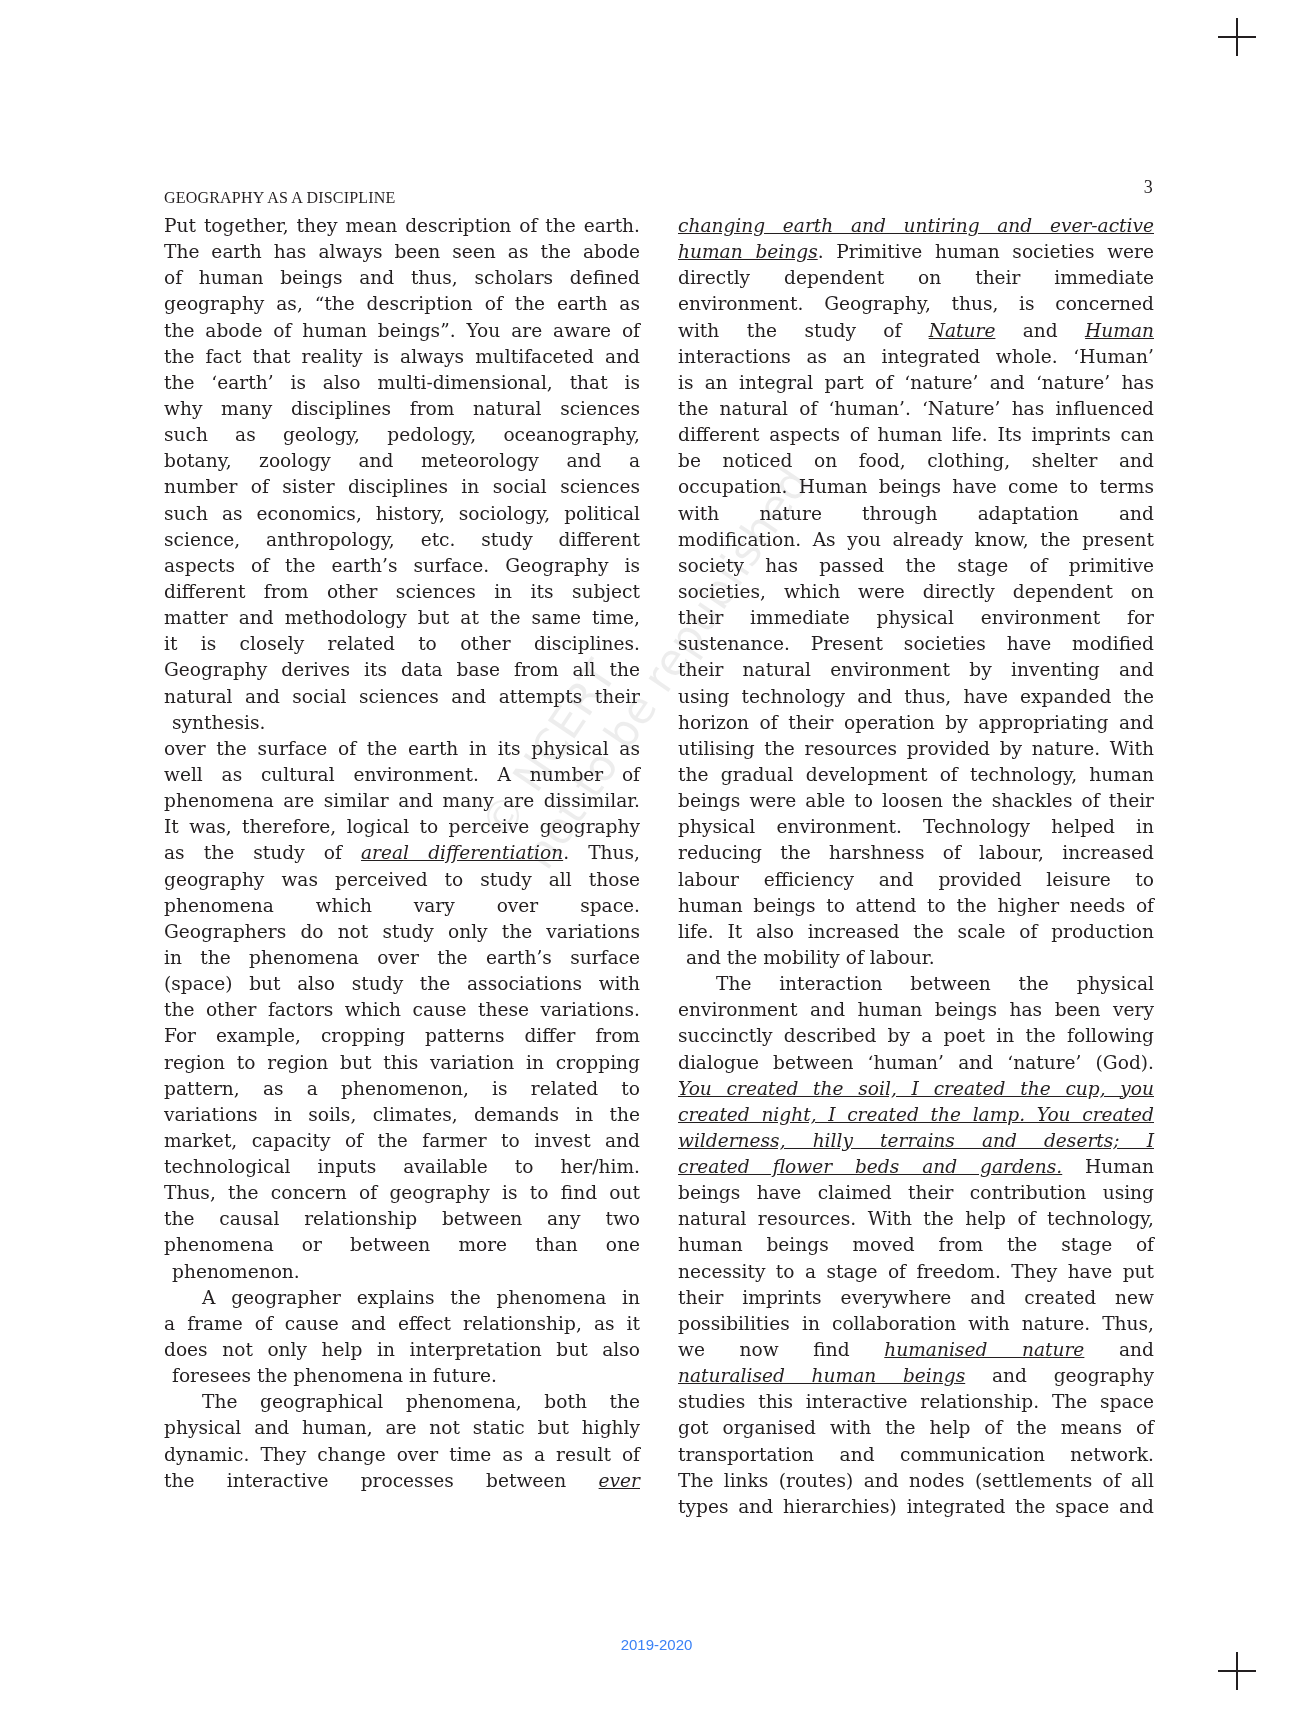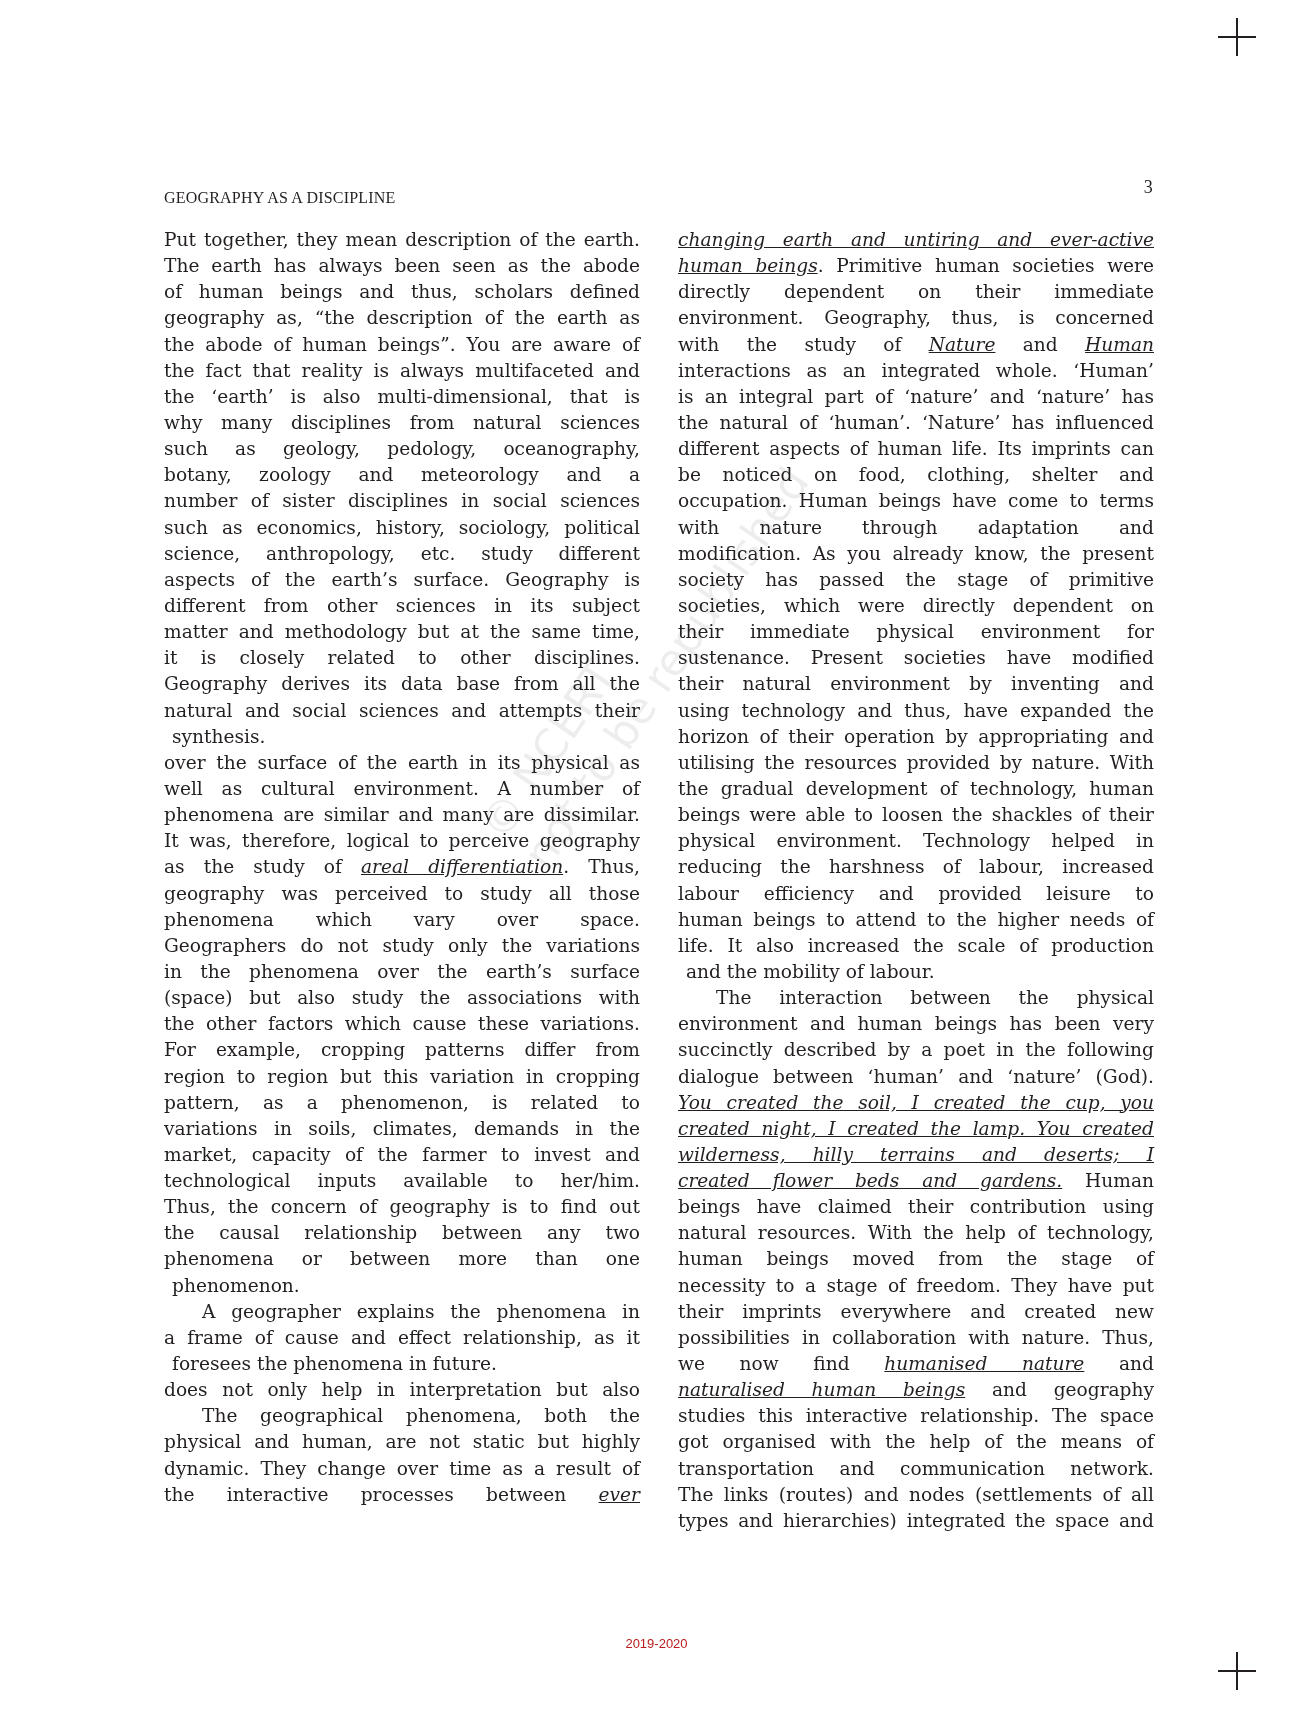--- a/index.html
+++ b/index.html
@@ -12,40 +12,40 @@
   #cross-bottom { left: 1218px; top: 1652px; }
 
   .running-head {
     position: absolute; left: 164px; top: 177px; width: 989px;
     font-family: "Liberation Serif", "DejaVu Serif", serif; font-size: 16px; letter-spacing: 0.2px;
   }
   .running-head .title { position: absolute; left: 0; top: 12px; }
   .running-head .page-num { position: absolute; right: 0; top: 0; font-size: 18px; }
 
   .column {
-    position: absolute; top: 227px; width: 476px;
+    position: absolute; top: 213px; width: 476px;
     font-family: "DejaVu Serif", "Liberation Serif", serif;
     font-size: 18.6px; line-height: 26.15px; color: #231f20;
   }
   #col-left { left: 164px; }
   #col-right { left: 678px; }
   .line { display: block; white-space: nowrap; text-align: justify; text-align-last: justify; height: 26.15px; overflow: visible; }
   .line.last { text-align-last: left; margin-left: 8px; }
   .line.indent { padding-left: 38px; }
   .line em { font-style: italic; text-decoration: underline; }
 
   .watermark {
     position: absolute; left: 470px; top: 820px; transform: rotate(-56deg);
     transform-origin: left top;
     font-family: "DejaVu Sans", sans-serif; font-size: 44px; color: rgba(0,0,0,0.07);
     white-space: nowrap; pointer-events: none; line-height: 52px;
   }
   .footer {
     position: absolute; left: 0; width: 1313px; top: 1636px; text-align: center;
-    font-family: "Liberation Sans", "DejaVu Sans", sans-serif; font-size: 13px; color: #b91c1c;
+    font-family: "Liberation Sans", "DejaVu Sans", sans-serif; font-size: 15px; color: #3b82f6;
   }
 </style>
 </head>
 <body>
 
 <div class="crosshair" id="cross-top"></div>
 <div class="crosshair" id="cross-bottom"></div>
 
 <div class="running-head">
   <span class="title">GEOGRAPHY AS A DISCIPLINE</span>
@@ -94,22 +94,22 @@
     <span class="line">pattern, as a phenomenon, is related to</span>
     <span class="line">variations in soils, climates, demands in the</span>
     <span class="line">market,  capacity of the farmer to invest and</span>
     <span class="line">technological inputs available to her/him.</span>
     <span class="line">Thus, the concern of geography is to find out</span>
     <span class="line">the causal relationship between any two</span>
     <span class="line">phenomena or between more than one</span>
     <span class="line last">phenomenon.</span>
     <span class="line indent">A geographer explains the phenomena in</span>
     <span class="line">a frame of cause and effect relationship, as it</span>
+    <span class="line">does not only help in interpretation but also</span>
     <span class="line last">foresees the phenomena in future.</span>
-    <span class="line">does not only help in interpretation but also</span>
     <span class="line indent">The geographical phenomena, both the</span>
     <span class="line">physical and human, are not static but highly</span>
     <span class="line">dynamic. They change over time as a result of</span>
     <span class="line"><span>the interactive processes between </span><em>ever</em></span>
   </div>
 <div class="column" id="col-right">
     <span class="line"><em>changing earth and untiring and ever-active</em></span>
     <span class="line"><em>human beings</em><span>. Primitive human societies were</span></span>
     <span class="line">directly dependent on their immediate</span>
     <span class="line">environment. Geography, thus, is concerned</span>

